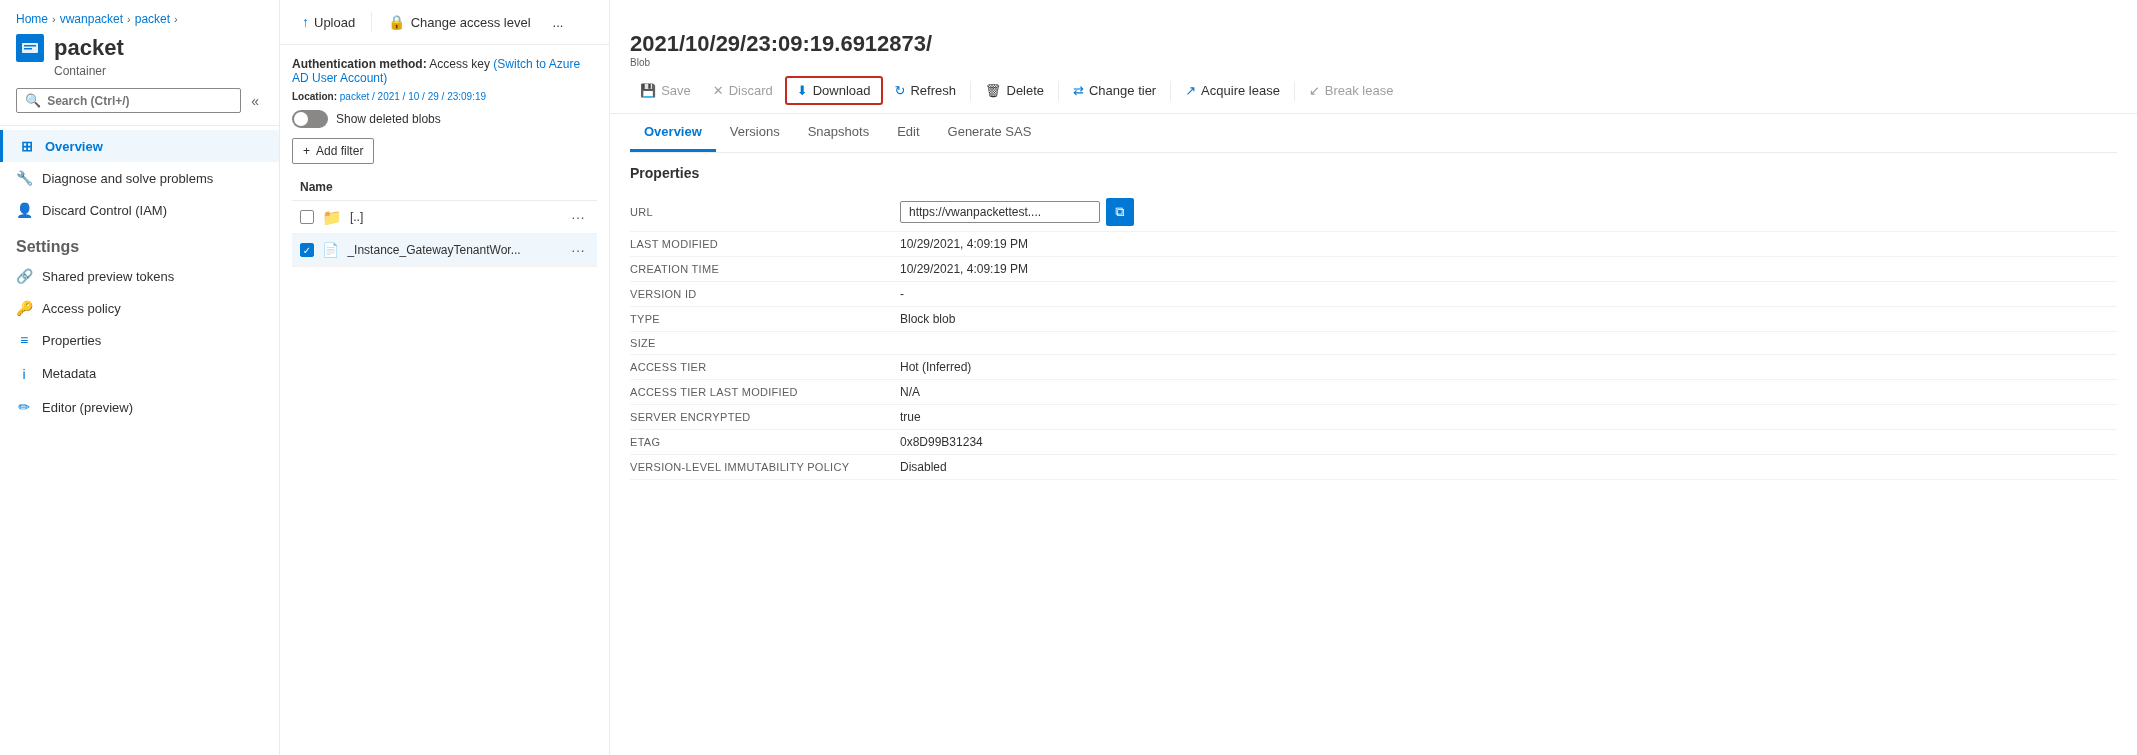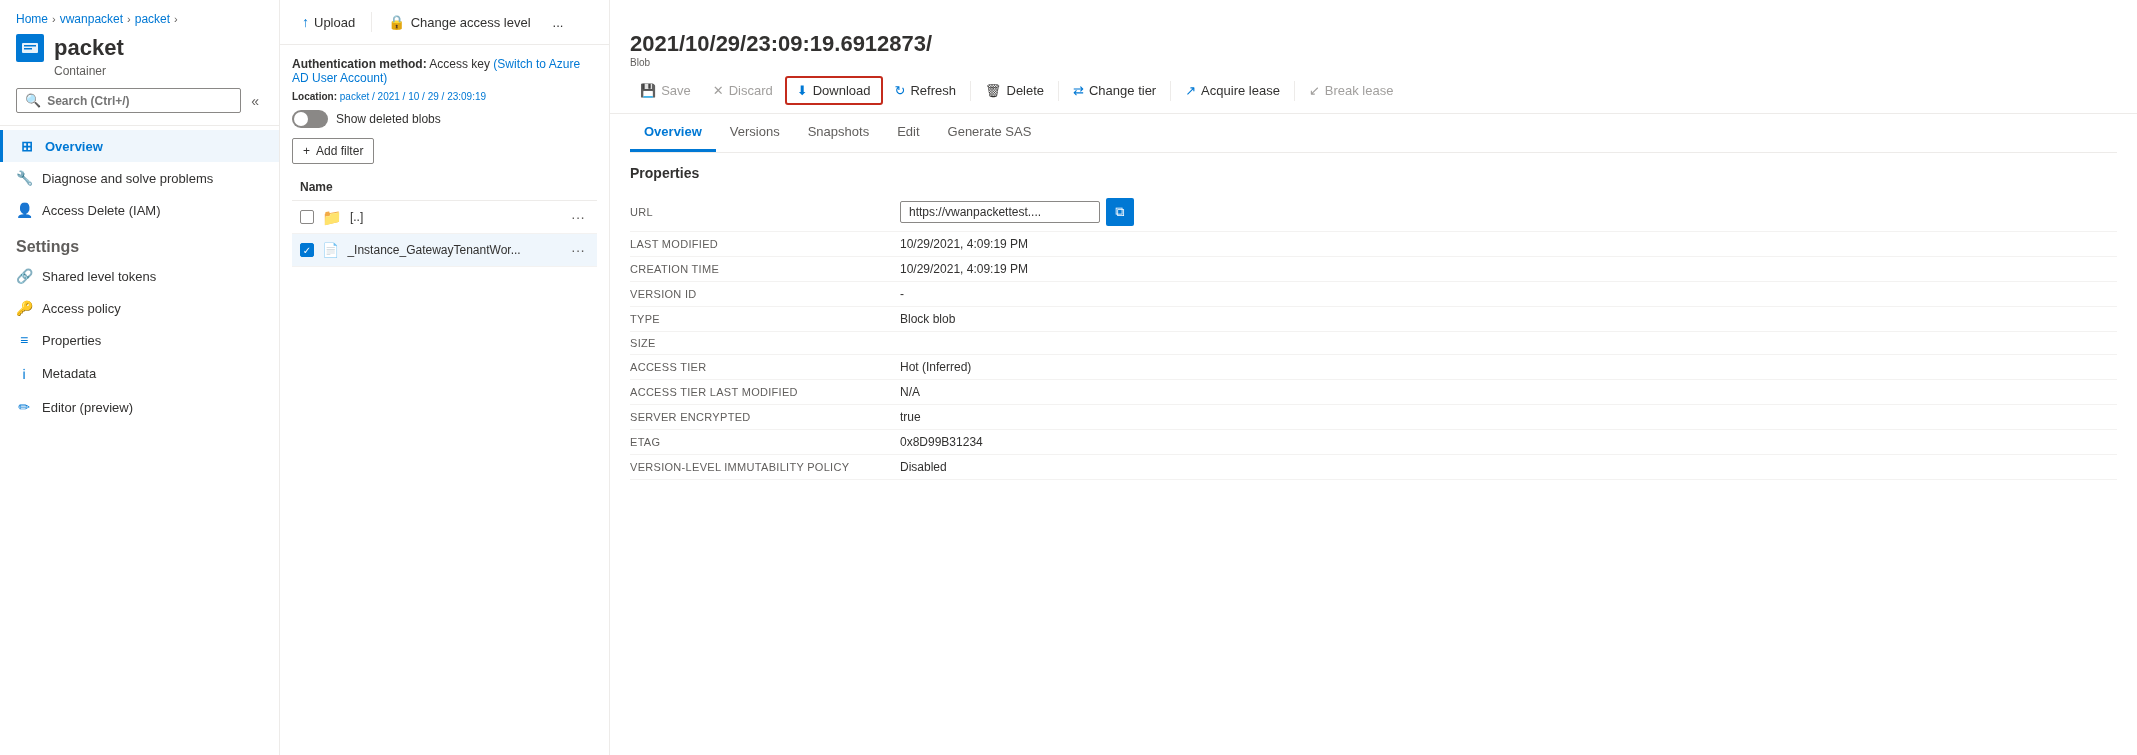--- a/index.html
+++ b/index.html
@@ -125,28 +125,28 @@
     <div class="nav-item active">
       <span class="nav-icon">⊞</span>
       <span>Overview</span>
     </div>
     <div class="nav-item">
       <span class="nav-icon">🔧</span>
       <span>Diagnose and solve problems</span>
     </div>
     <div class="nav-item">
       <span class="nav-icon">👤</span>
-      <span>Access Delete (IAM)</span>
+      <span>Discard Control (IAM)</span>
     </div>
 
     <div class="nav-section-label">Settings</div>
 
     <div class="nav-item">
       <span class="nav-icon">🔗</span>
-      <span>Shared level tokens</span>
+      <span>Shared preview tokens</span>
     </div>
     <div class="nav-item">
       <span class="nav-icon">🔑</span>
       <span>Access policy</span>
     </div>
     <div class="nav-item">
       <span class="nav-icon">≡</span>
       <span>Properties</span>
     </div>
     <div class="nav-item">

